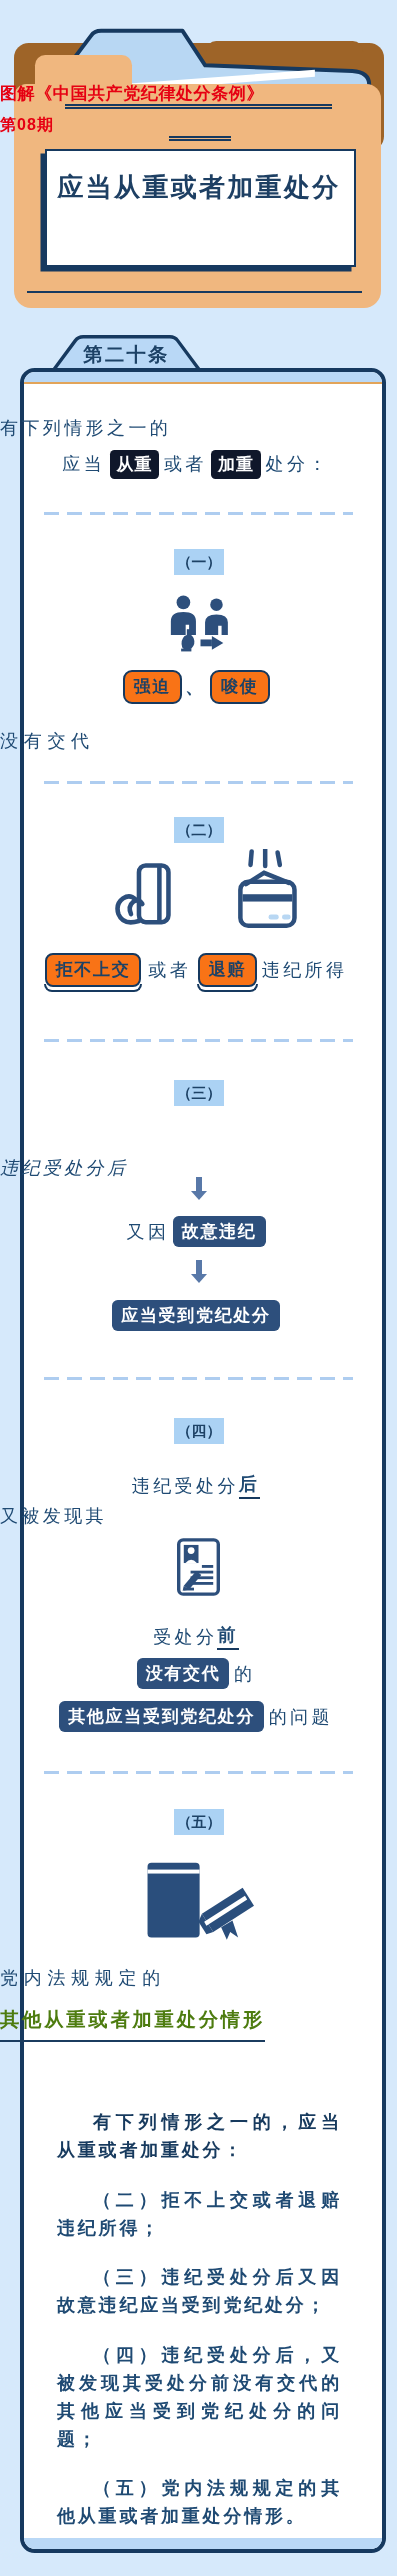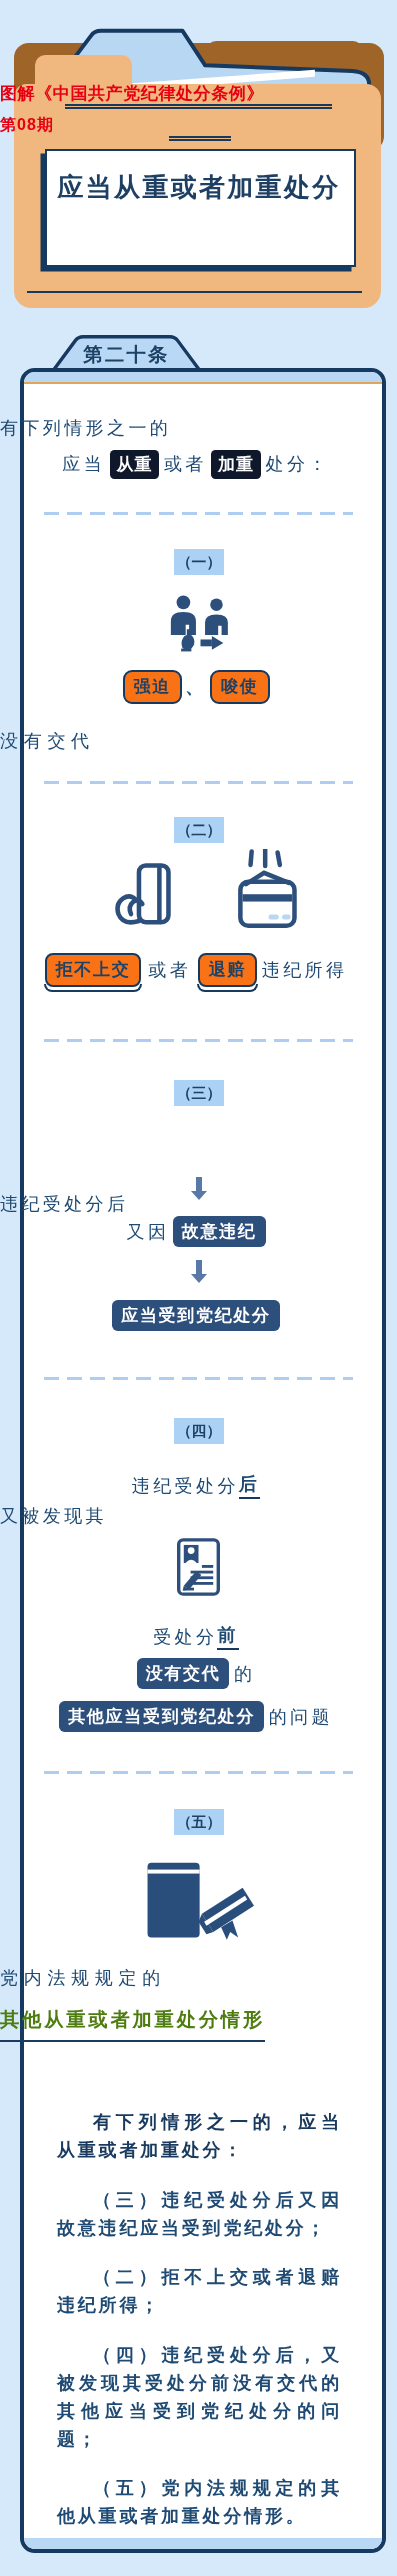--- a/index.html
+++ b/index.html
@@ -161,21 +161,21 @@
   <div class="abs row" style="top:953px;">
     <span class="labelbox lip">拒不上交</span>
     <span class="t1" style="font-weight:normal;margin:0 6.8px;">或者</span>
     <span class="labelbox lip">退赔</span>
     <span class="t1" style="font-weight:normal;margin-left:4.5px;">违纪所得</span>
   </div>
 
   <div class="abs divider" style="top:1039px;"></div>
 
   <div class="abs num-badge" style="top:1080px;">（三）</div>
-  <div class="abs ctr t1" style="top:1192px;font-weight:normal;">违纪受处分后</div>
+  <div class="abs ctr t1" style="top:1156px;font-weight:normal;font-style:italic;">违纪受处分后</div>
   <div class="abs arrow" style="top:1177px;">
     <div class="shaft"></div>
       <div class="head"></div>
   </div>
   <div class="abs row" style="top:1216px;">
     <span class="t1" style="font-weight:normal;margin-right:3.4px;">又因</span>
     <span class="pill">故意违纪</span>
   </div>
   <div class="abs arrow" style="top:1260px;">
     <div class="shaft"></div>
@@ -236,20 +236,20 @@
     <polygon points="138,122 158,110 168,140 154,130 148,144" fill="#2a4e7c"></polygon>
   </svg>
 
   <div class="abs ctr t1" style="top:1966px;font-weight:normal;letter-spacing:5.7px;">党内法规规定的</div>
   <div class="abs ctr" style="top:2006px;">
     <span class="s5-title">其他从重或者加重处分情形</span>
   </div>
 
   <div class="abs reg">
     <p class="lead">有下列情形之一的，应当从重或者加重处分：</p>
+    <p>（二）拒不上交或者退赔违纪所得；</p>
     <p>（三）违纪受处分后又因故意违纪应当受到党纪处分；</p>
-    <p>（二）拒不上交或者退赔违纪所得；</p>
     <p>（四）违纪受处分后，又被发现其受处分前没有交代的其他应当受到党纪处分的问题；</p>
     <p>（五）党内法规规定的其他从重或者加重处分情形。</p>
   </div>
 
 </div>
 
 
 </body></html>

